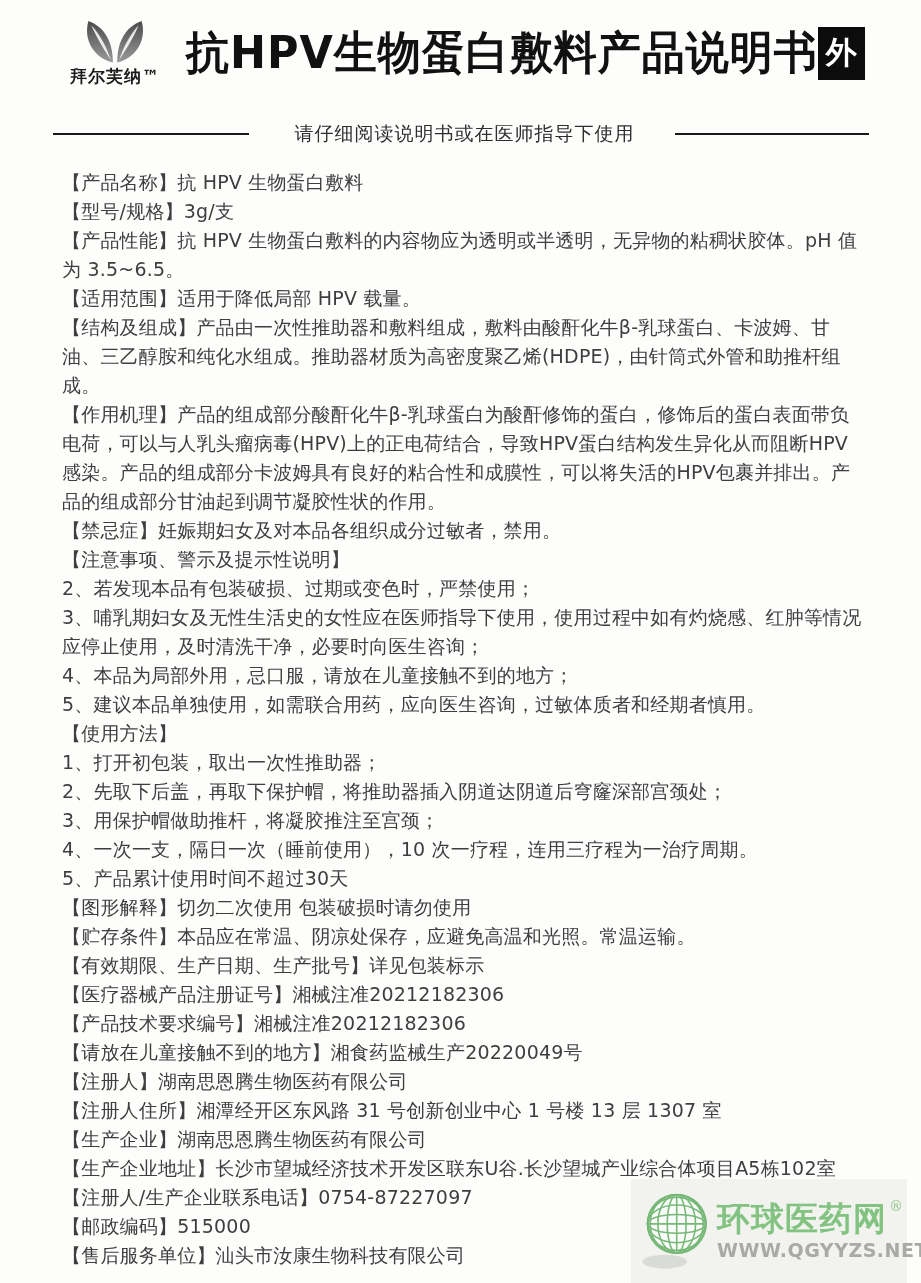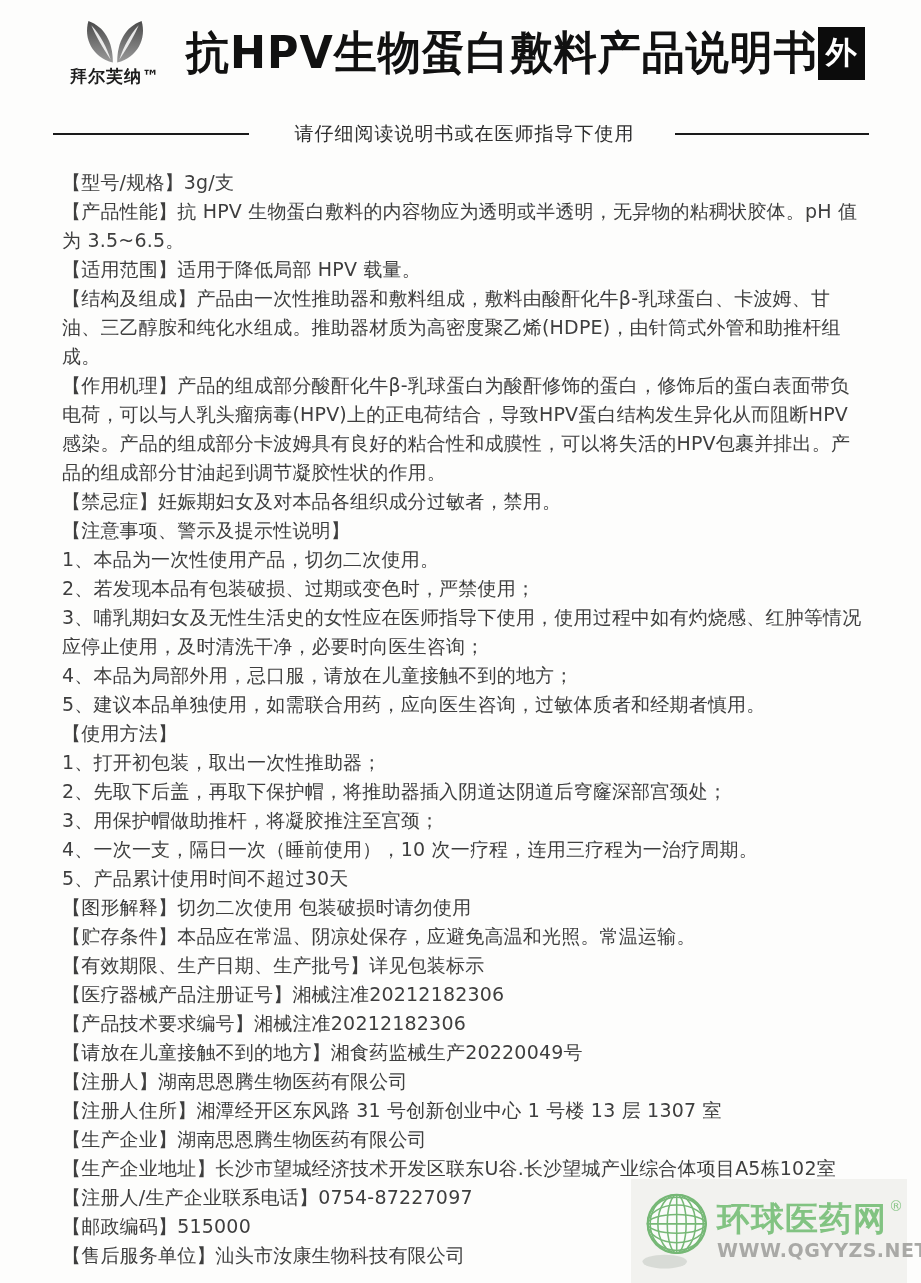--- a/index.html
+++ b/index.html
@@ -168,28 +168,28 @@
     <div class="badge">外</div>
   </div>
 
   <div class="subtitle-row">
     <div class="rule left"></div>
     <div class="subtitle-text">请仔细阅读说明书或在医师指导下使用</div>
     <div class="rule right"></div>
   </div>
 
   <div class="doc-body">
+      <p class="para">【产品名称】抗 HPV 生物蛋白敷料</p>
       <p class="para">【型号/规格】3g/支</p>
       <p class="para">【产品性能】抗 HPV 生物蛋白敷料的内容物应为透明或半透明，无异物的粘稠状胶体。pH 值为 3.5~6.5。</p>
       <p class="para">【适用范围】适用于降低局部 HPV 载量。</p>
       <p class="para">【结构及组成】产品由一次性推助器和敷料组成，敷料由酸酐化牛β-乳球蛋白、卡波姆、甘油、三乙醇胺和纯化水组成。推助器材质为高密度聚乙烯(HDPE)，由针筒式外管和助推杆组成。</p>
       <p class="para">【作用机理】产品的组成部分酸酐化牛β-乳球蛋白为酸酐修饰的蛋白，修饰后的蛋白表面带负电荷，可以与人乳头瘤病毒(HPV)上的正电荷结合，导致HPV蛋白结构发生异化从而阻断HPV感染。产品的组成部分卡波姆具有良好的粘合性和成膜性，可以将失活的HPV包裹并排出。产品的组成部分甘油起到调节凝胶性状的作用。</p>
       <p class="para">【禁忌症】妊娠期妇女及对本品各组织成分过敏者，禁用。</p>
       <p class="para">【注意事项、警示及提示性说明】</p>
-      <p class="para">1、本品为一次性使用产品，切勿二次使用。</p>
       <p class="para">2、若发现本品有包装破损、过期或变色时，严禁使用；</p>
       <p class="para">3、哺乳期妇女及无性生活史的女性应在医师指导下使用，使用过程中如有灼烧感、红肿等情况应停止使用，及时清洗干净，必要时向医生咨询；</p>
       <p class="para">4、本品为局部外用，忌口服，请放在儿童接触不到的地方；</p>
       <p class="para">5、建议本品单独使用，如需联合用药，应向医生咨询，过敏体质者和经期者慎用。</p>
       <p class="para">【使用方法】</p>
       <p class="para">1、打开初包装，取出一次性推助器；</p>
       <p class="para">2、先取下后盖，再取下保护帽，将推助器插入阴道达阴道后穹窿深部宫颈处；</p>
       <p class="para">3、用保护帽做助推杆，将凝胶推注至宫颈；</p>
       <p class="para">4、一次一支，隔日一次（睡前使用），10 次一疗程，连用三疗程为一治疗周期。</p>
       <p class="para">5、产品累计使用时间不超过30天</p>

